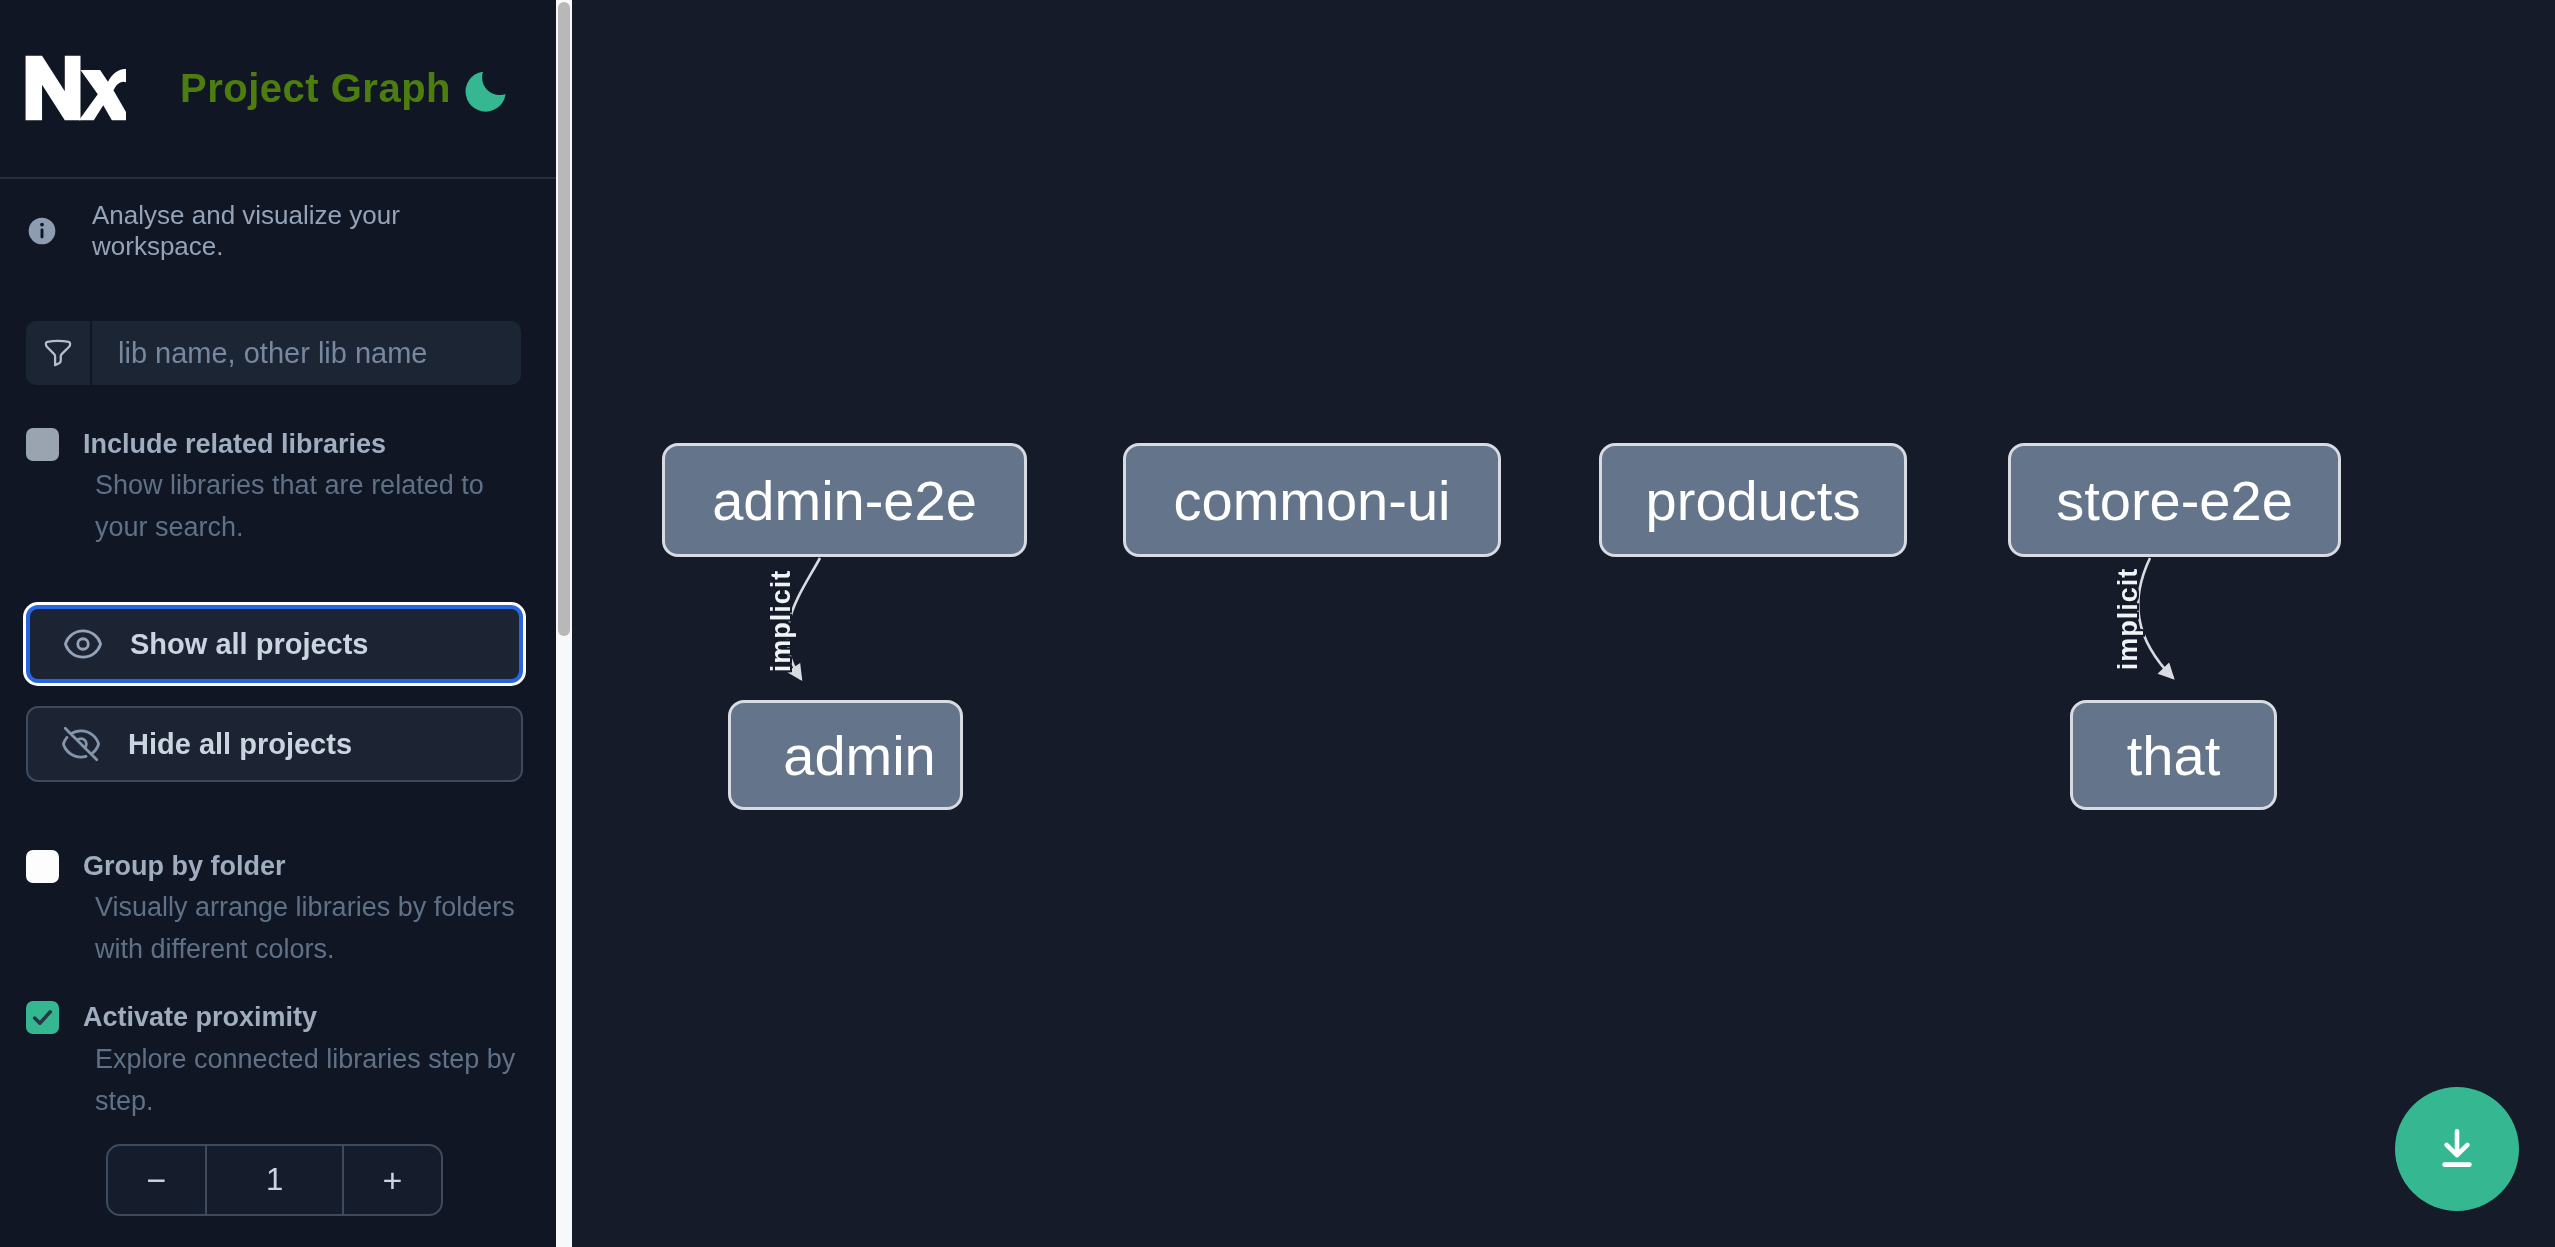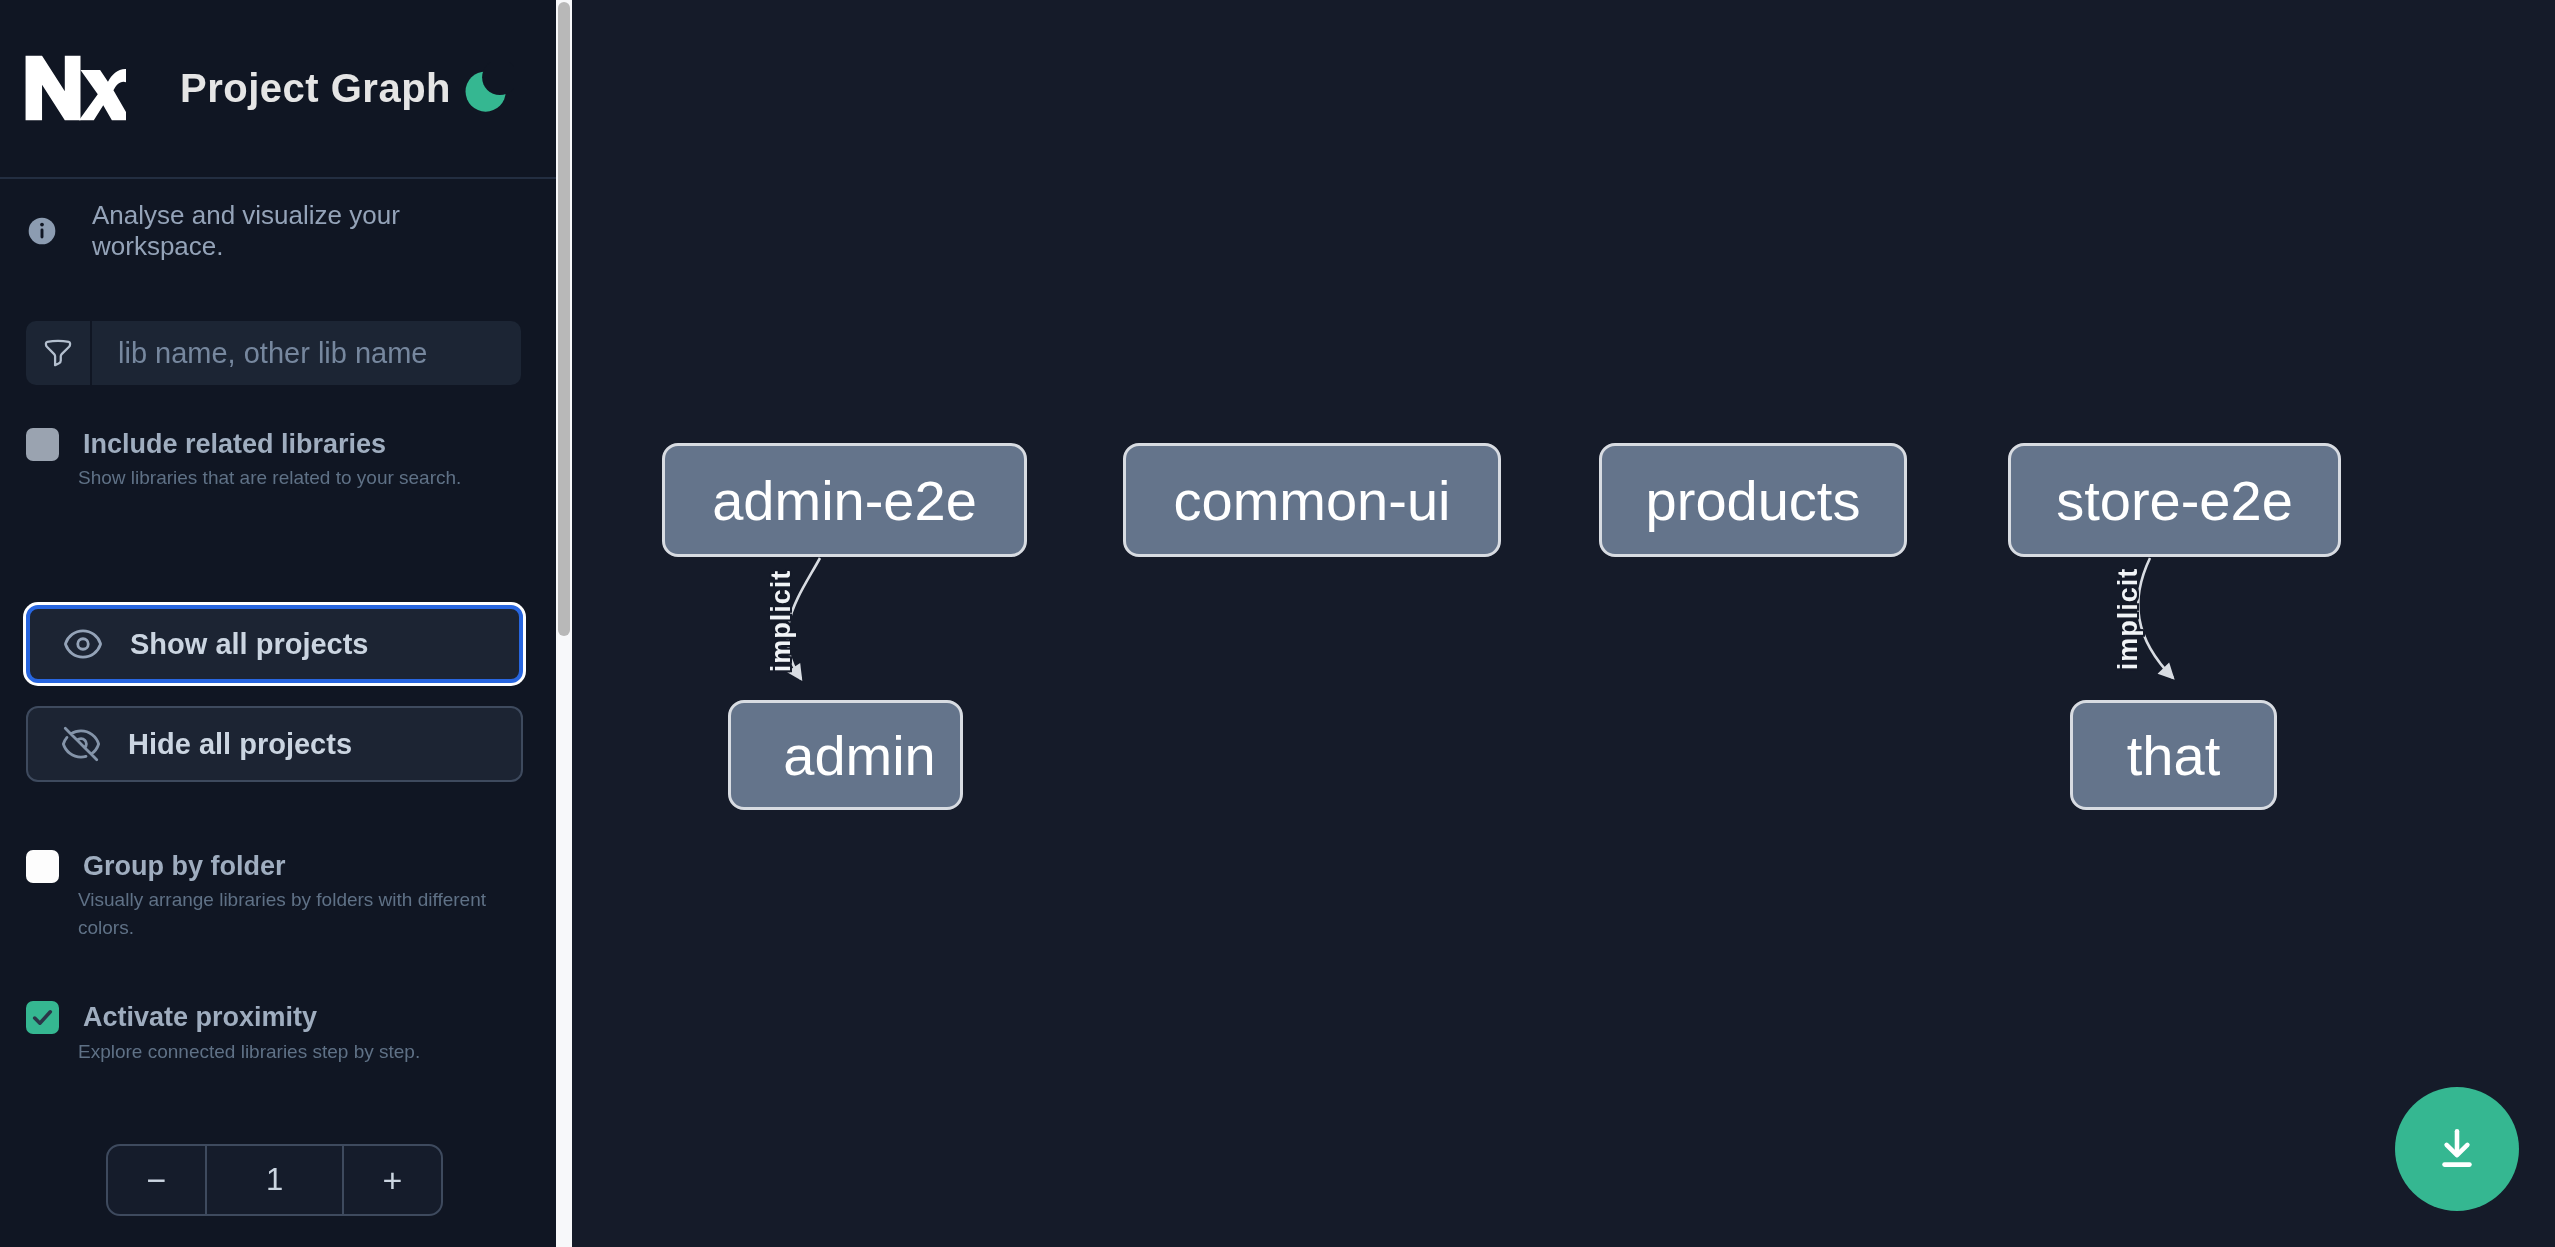--- a/index.html
+++ b/index.html
@@ -3,40 +3,40 @@
 <meta charset="utf-8">
 <style>
   * { margin:0; padding:0; box-sizing:border-box; }
   html,body { width:2555px; height:1247px; overflow:hidden; background:#151b29;
               font-family:"Liberation Sans", sans-serif; }
   .app { position:relative; width:2555px; height:1247px; }
 
   
   .sidebar { position:absolute; left:0; top:0; width:556px; height:1247px; background:#101623; }
   .logo { position:absolute; left:24px; top:52px; width:102px; height:72px; }
-  .app-title { position:absolute; left:180px; top:66px; font-size:40px; font-weight:700; color:#e5e5e5; letter-spacing:.5px; }
+  .app-title { position:absolute; left:180px; top:66px; font-size:40px; font-weight:700; color:#4d7c0f; letter-spacing:.5px; }
   .theme-toggle { position:absolute; left:462px; top:62px; width:52px; height:52px; cursor:pointer; }
   .header-divider { position:absolute; left:0; top:177px; width:556px; height:2px; background:#232e41; }
 
   .tagline-row { position:absolute; left:26px; top:200px; width:510px; display:flex; align-items:center; gap:34px; }
   .tagline-row svg { flex:0 0 auto; }
   .tagline { font-size:26px; color:#94a3b8; }
 
   .search { position:absolute; left:26px; top:321px; width:495px; height:64px; background:#1c2534; border-radius:10px; display:flex; align-items:center; }
   .search .icon-cell { width:66px; height:64px; display:flex; align-items:center; justify-content:center; border-right:2px solid #101623; }
   .search input { flex:1; height:60px; background:transparent; border:none; outline:none; padding:0 26px; font-size:29px; color:#cbd5e1; font-family:"Liberation Sans", sans-serif; }
   .search input::placeholder { color:#76879e; opacity:1; }
 
   .checkbox { position:absolute; left:26px; width:33px; height:33px; border-radius:7px; cursor:pointer; }
   .cb-gray  { background:#9aa3b0; }
   .cb-white { background:#fdfdfd; }
   .cb-green { background:#35b791; display:flex; align-items:center; justify-content:center; }
 
   .opt-label { position:absolute; left:83px; font-size:27px; font-weight:700; color:#9fadbf; white-space:nowrap; }
-  .opt-desc  { position:absolute; left:78px; width:444px; font-size:19px; line-height:28px; color:#5f7186; }
+  .opt-desc  { position:absolute; left:95px; width:444px; font-size:27px; line-height:42px; color:#5f7186; }
 
   .btn { position:absolute; left:26px; width:497px; background:#1c2433; border-radius:12px;
          display:flex; align-items:center; padding-left:32px; gap:26px; cursor:pointer;
          font-size:29px; font-weight:600; color:#cbd5e1; }
   .btn-show { top:605px; height:78px; border:4px solid #2866e0; box-shadow:0 0 0 3px #ffffff; }
   .btn-hide { top:706px; height:76px; border:2px solid #3e4a5e; }
 
   .stepper { position:absolute; left:106px; top:1144px; width:337px; height:72px; border:2px solid #3e4a5e; border-radius:14px; background:#151c2b; display:flex; }
   .stepper .seg { display:flex; align-items:center; justify-content:center; font-size:34px; color:#cbd5e1; cursor:pointer; }
   .stepper .seg-minus { width:99px; border-right:2px solid #3e4a5e; }

